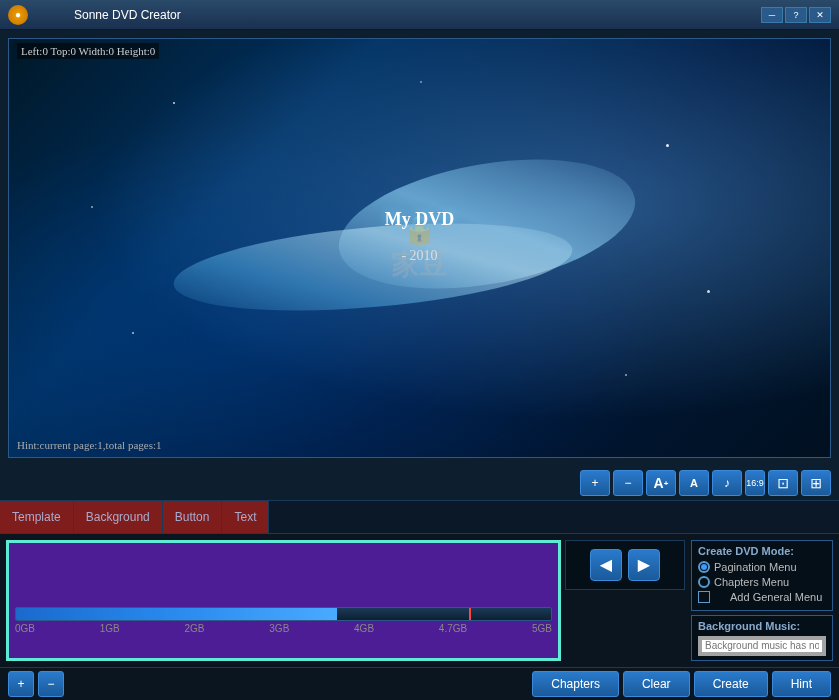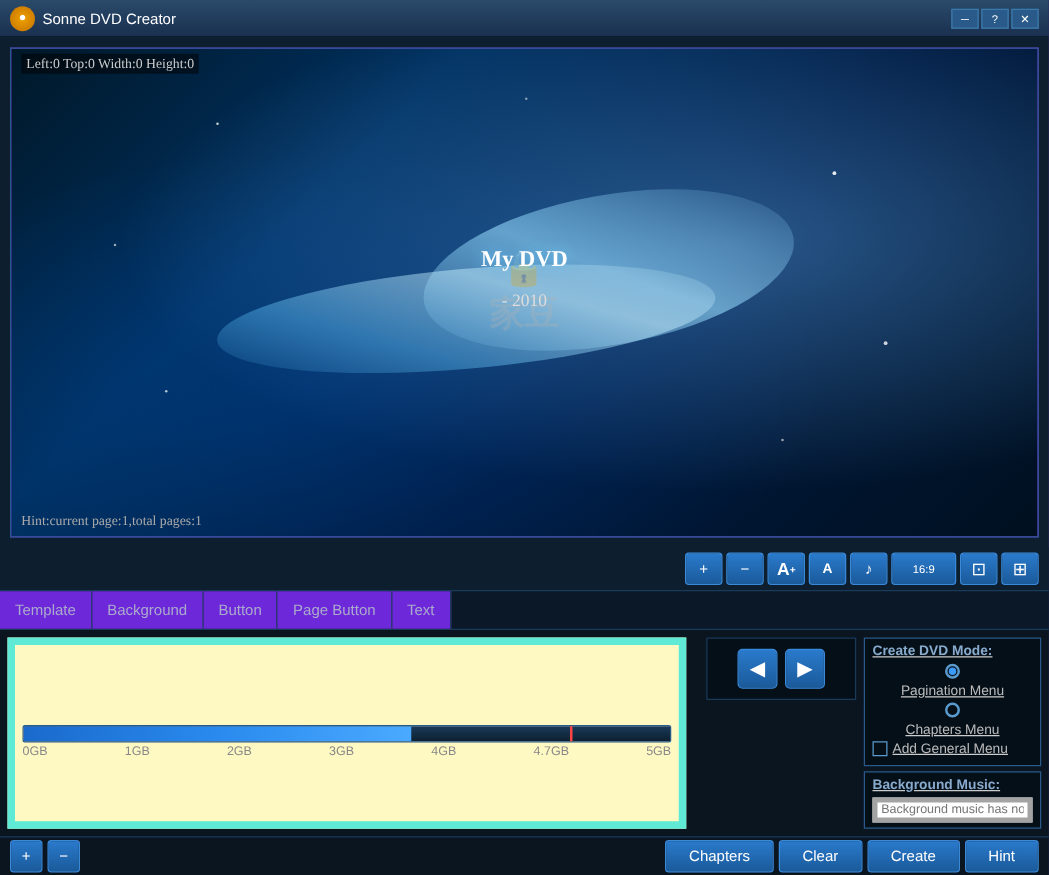--- a/index.html
+++ b/index.html
@@ -23,21 +23,21 @@
       border-bottom: 1px solid #0a1a2a;
     }
     #titlebar .app-icon {
       width: 20px; height: 20px;
       background: radial-gradient(circle, #f0a000, #c07000);
       border-radius: 50%;
       margin-right: 6px;
       display: flex; align-items: center; justify-content: center;
       font-size: 10px; color: #fff;
     }
-    #titlebar .title { color: #fff; font-size: 12px; flex: 1; }
+    #titlebar .title { color: #fff; font-size: 12px; flex: 1; margin-left: 40px; }
     #titlebar .win-controls { display: flex; gap: 2px; }
     #titlebar .win-btn {
       width: 22px; height: 16px;
       background: #2a5a8a;
       border: 1px solid #3a7aaa;
       color: #fff; font-size: 9px;
       display: flex; align-items: center; justify-content: center;
       cursor: pointer;
     }
 
@@ -166,43 +166,43 @@
 
     .tab {
       padding: 0 12px;
       display: flex;
       align-items: center;
       justify-content: center;
       cursor: pointer;
       border-right: 1px solid #1a3a5a;
       color: #aac;
       font-size: 12px;
-      background: #6d28d9;
+      background: #7f1d1d;
       white-space: nowrap;
     }
     .tab.active {
       background: linear-gradient(to bottom, #1a4a7a, #0d2a4a);
       color: #fff;
       border-bottom: 2px solid #3a9aff;
     }
 
     
     #bottom-area {
       display: flex;
       flex: 1;
       gap: 0;
       padding: 6px;
       background: #0a1520;
     }
 
     #files-panel {
       flex: 1;
-      background: #fef9c3;
-      border: 6px solid #5eead4;
-      margin-right: 16px;
+      background: #4c1d95;
+      border: 3px solid #5eead4;
+      margin-right: 4px;
     }
 
     
     #storage-bar-container {
       padding: 4px 6px 2px 6px;
     }
     #storage-bar {
       height: 14px;
       background: linear-gradient(to bottom, #1a3a5a, #0d2030);
       border: 1px solid #2a5a8a;
@@ -268,21 +268,20 @@
       height: 22px;
     }
 
     
     #info-panel {
       width: 148px;
       display: flex;
       flex-direction: column;
       gap: 4px;
       padding: 0 0 0 6px;
-      text-decoration: underline;
     }
 
     .panel-group {
       border: 1px solid #2a5a8a;
       padding: 4px 6px;
       background: #050f18;
     }
 
     .panel-group-title {
       font-size: 11px;
@@ -291,42 +290,41 @@
       font-weight: bold;
     }
 
     .radio-row {
       display: flex;
       align-items: center;
       gap: 4px;
       margin-bottom: 3px;
       font-size: 11px;
       color: #bbb;
-      flex-direction: column;
     }
 
     .radio-dot {
       width: 12px; height: 12px;
       border-radius: 50%;
       border: 2px solid #5a9acc;
       display: flex; align-items: center; justify-content: center;
       cursor: pointer;
       flex-shrink: 0;
     }
     .radio-dot.checked::after {
       content: '';
       width: 6px; height: 6px;
       border-radius: 50%;
       background: #3a9aff;
     }
 
     .checkbox-row {
       display: flex;
       align-items: center;
-      gap: 4px;
+      gap: 20px;
       font-size: 11px;
       color: #bbb;
       margin-bottom: 3px;
     }
     .checkbox-box {
       width: 12px; height: 12px;
       border: 1px solid #5a9acc;
       background: #050f18;
       cursor: pointer;
     }
@@ -432,37 +430,34 @@
       <div id="preview-hint">Hint:current page:1,total pages:1</div>
     </div>
   </div>
 
   <div id="toolbar">
     <button class="tool-btn">+</button>
     <button class="tool-btn">−</button>
     <button class="tool-btn" style="font-size:14px;font-weight:bold;">A<sup style="font-size:8px;">+</sup></button>
     <button class="tool-btn" style="font-size:11px;font-weight:bold;">A</button>
     <button class="tool-btn">♪</button>
-    <button class="tool-btn" style="font-size:9px;width:52px;">16:9</button>
+    <button class="tool-btn" style="font-size:9px;width:20px;">16:9</button>
     <button class="tool-btn" style="font-size:14px;">⊡</button>
     <button class="tool-btn" style="font-size:14px;">⊞</button>
   </div>
 
   <div id="tabs-bar">
     <div class="tab">
       <span>Template</span>
     </div>
     <div class="tab">
       <span>Background</span>
     </div>
     <div class="tab">
       <span>Button</span>
-    </div>
-    <div class="tab">
-      <span>Page Button</span>
     </div>
     <div class="tab">
       <span>Text</span>
     </div>
   </div>
 
   <div id="bottom-area">
 
     <div id="files-panel">
       <div style="flex:1; min-height: 60px;"></div>

